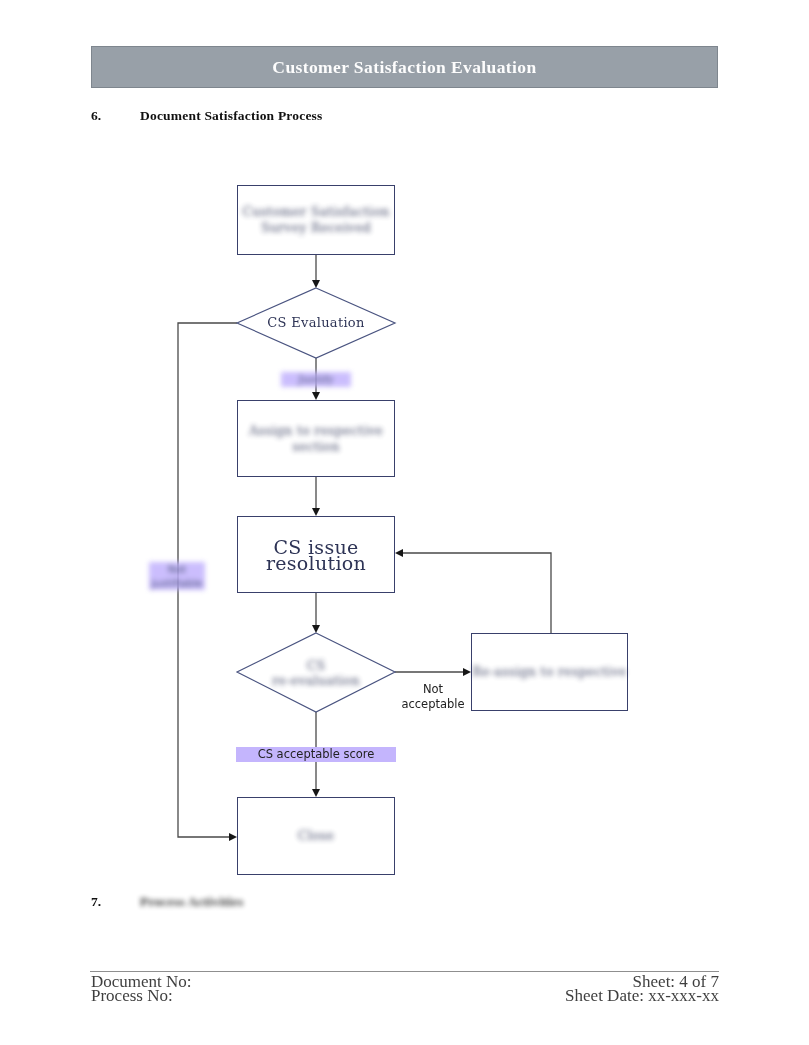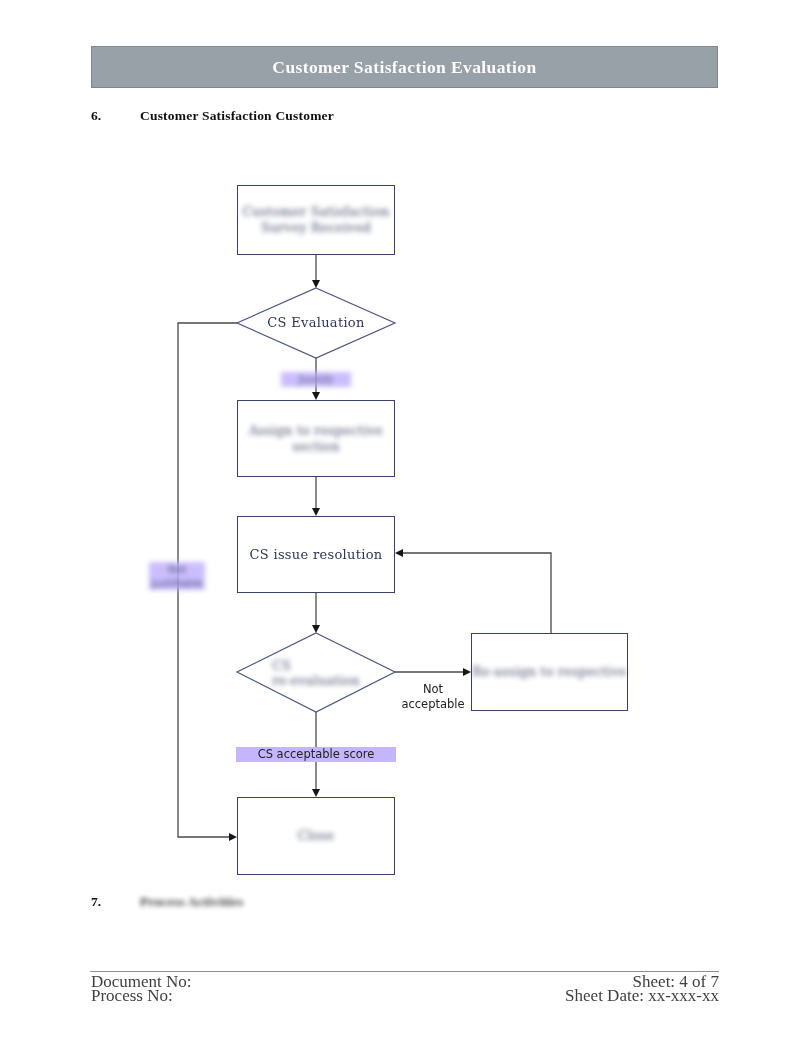--- a/index.html
+++ b/index.html
@@ -31,21 +31,21 @@
     position:absolute;box-sizing:border-box;background:#ffffff;
     border:1.3px solid var(--box-border,#39406b);
     display:flex;align-items:center;justify-content:center;text-align:center;
   }
   .node-text{
     font-family:"DejaVu Serif",serif;font-size:12.5px;color:var(--node-text,#2e3456);
     letter-spacing:.3px;line-height:16px;white-space:pre-line;
   }
   .decision-text{
     position:absolute;display:flex;align-items:center;justify-content:center;
-    text-align:left;pointer-events:none;
+    text-align:center;pointer-events:none;
   }
   .edge-label{
     position:absolute;text-align:center;white-space:pre-line;
     font-family:"DejaVu Sans",sans-serif;font-size:11.5px;color:#222;line-height:15px;
   }
   .serif-label{font-family:"DejaVu Serif",serif;color:#39406b;font-size:11px;}
   .white-bg{background:#c4b5fd;}
   .blur{filter:blur(2.4px);opacity:.88;}
   .blur-strong{filter:blur(2.8px);opacity:.85;}
   
@@ -58,21 +58,21 @@
 <body>
 
 <div class="page">
 
   <div class="header-bar">
     <span class="header-title">Customer Satisfaction Evaluation</span>
   </div>
 
   <div class="section-heading" id="sec6">
     <span class="num">6.</span>
-    <span class="ttl">Customer Satisfaction Customer</span>
+    <span class="ttl">Document Satisfaction Process</span>
   </div>
 
   <svg class="flow-svg" viewBox="0 0 809 1045">
 
     <line x1="316" y1="255" x2="316" y2="281"></line>
     <polygon class="arrow" points="312,280 320,280 316,288"></polygon>
 
     <line x1="316" y1="358" x2="316" y2="393"></line>
     <polygon class="arrow" points="312,392 320,392 316,400"></polygon>
 
@@ -108,21 +108,21 @@
   </div>
 
   <div class="edge-label serif-label white-bg blur" style="left:281px;top:372px;width:70px;">Justify</div>
 
   <div class="flow-node" style="left:237px;top:400px;width:158px;height:77px;">
     <span class="node-text blur">Assign to respective
 section</span>
   </div>
 
   <div class="flow-node" style="left:237px;top:516px;width:158px;height:77px;">
-    <span class="node-text" style="font-size:13px;">CS issue resolution</span>
+    <span class="node-text" style="font-size:19px;">CS issue resolution</span>
   </div>
 
   <div class="decision-text" style="left:237px;top:633px;width:158px;height:79px;">
     <span class="node-text blur" style="line-height:15px;">CS
 re-evaluation</span>
   </div>
 
   <div class="edge-label" style="left:397px;top:657px;width:72px;margin-top:25px;">Not
 acceptable</div>
 

